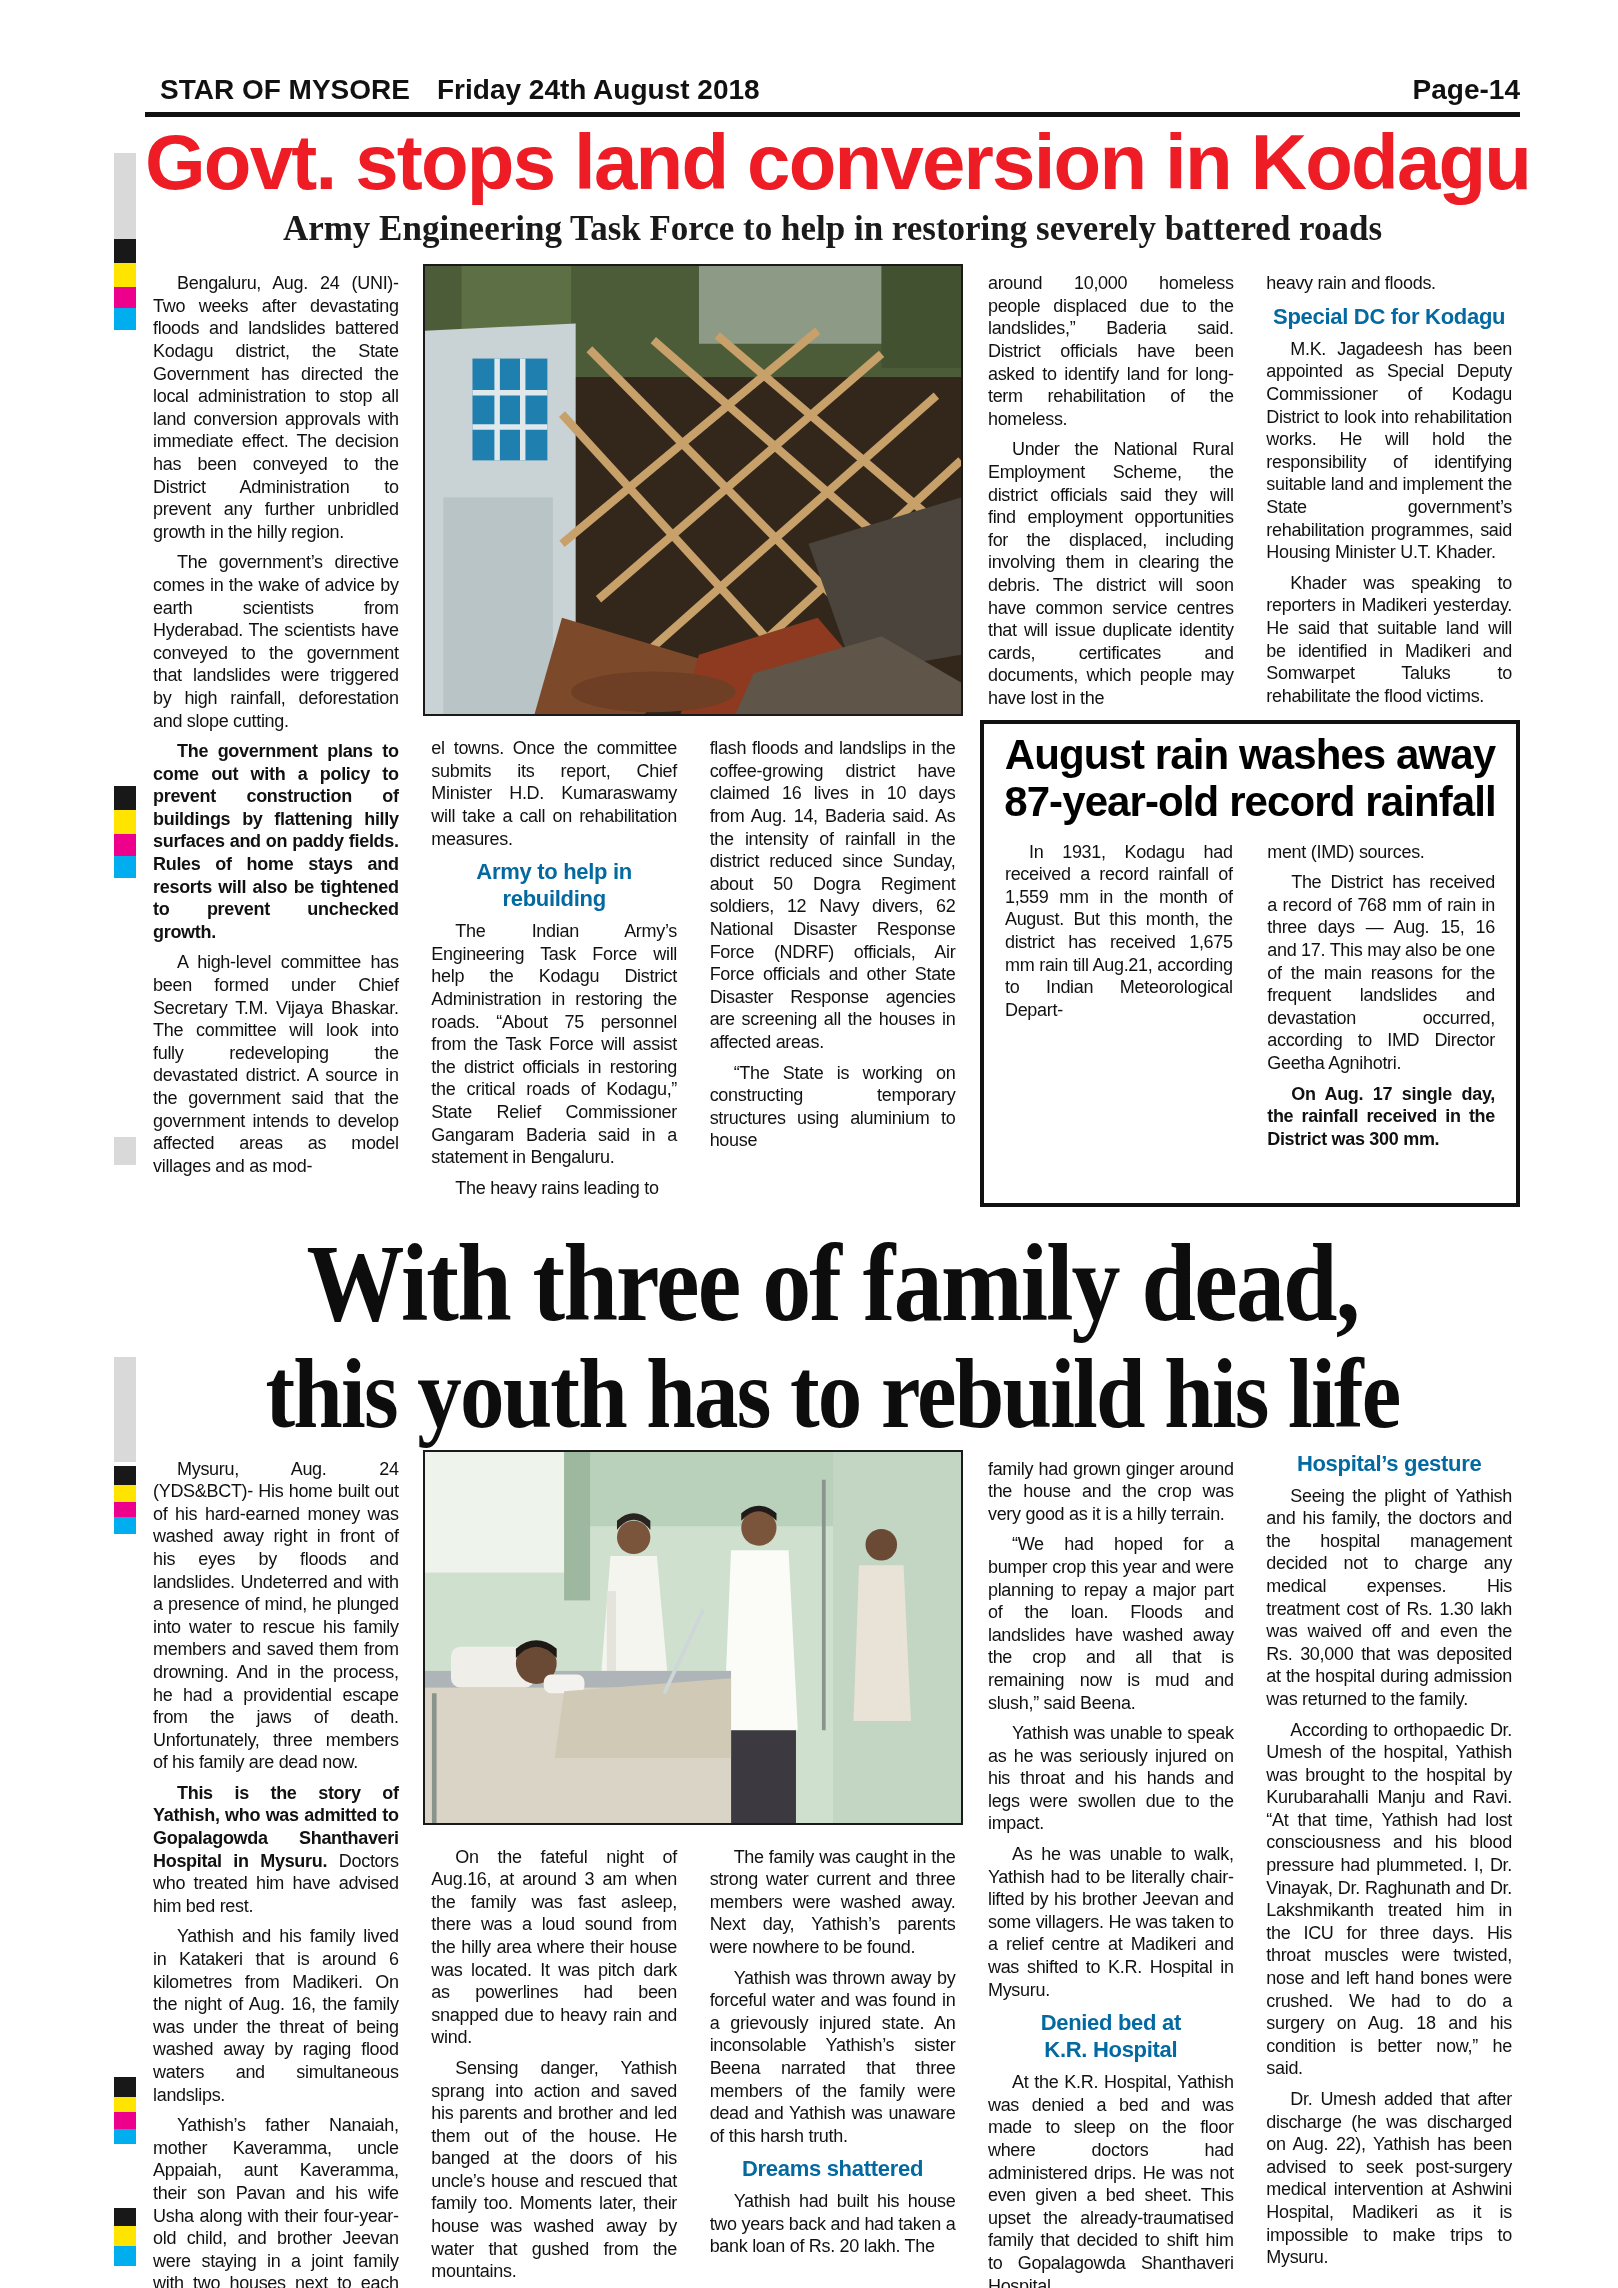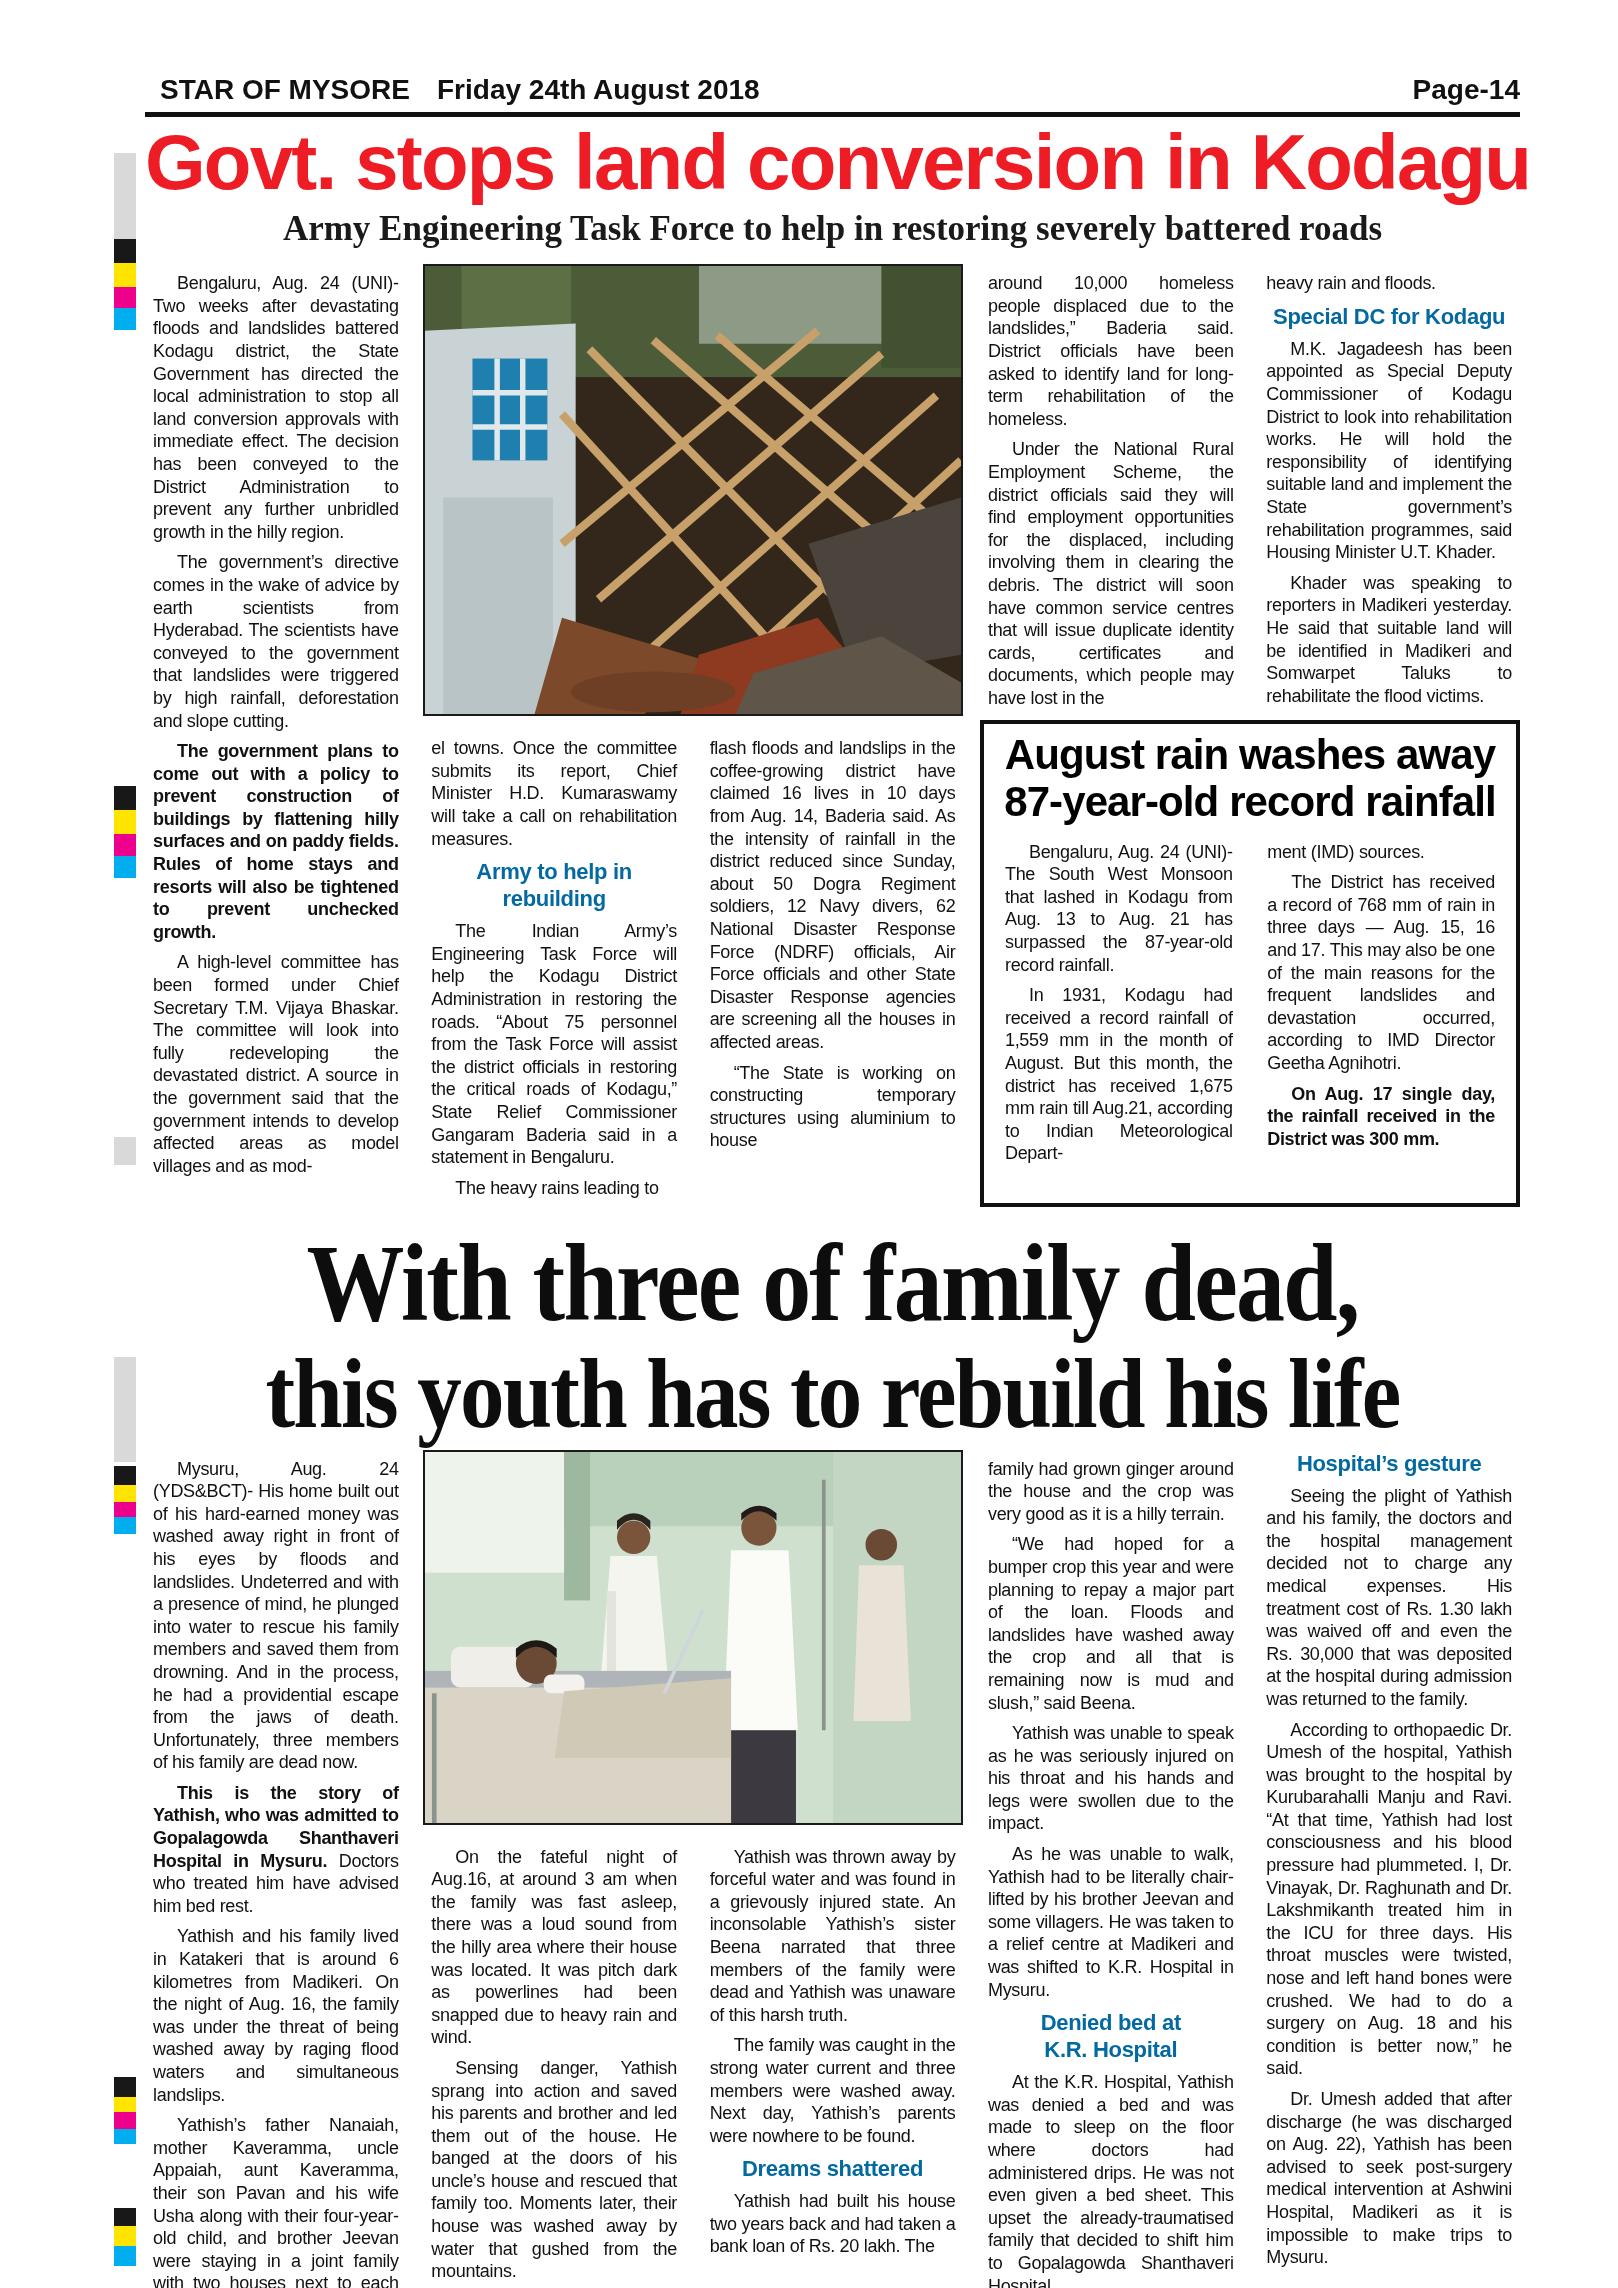--- a/index.html
+++ b/index.html
@@ -183,21 +183,20 @@
         <div class="red-sub">Special DC for Kodagu</div>
         <p class="ind">M.K. Jagadeesh has been appointed as Special Deputy Commissioner of Kodagu District to look into rehabilitation works. He will hold the responsibility of identifying suitable land and implement the State government’s rehabilitation programmes, said Housing Minister U.T. Khader.</p>
         <p class="ind">Khader was speaking to reporters in Madikeri yesterday. He said that suitable land will be identified in Madikeri and Somwarpet Taluks to rehabilitate the flood victims.</p>
       </div>
 
       <div class="box">
         <div class="box-headline">August rain washes away
 87-year-old record rainfall</div>
         <div class="box-body bt">
           <div>
-            <p class="ind">Bengaluru, Aug. 24 (UNI)- The South West Monsoon that lashed in Kodagu from Aug. 13 to Aug. 21 has surpassed the 87-year-old record rainfall.</p>
             <p class="ind">In 1931, Kodagu had received a record rainfall of 1,559 mm in the month of August. But this month, the district has received 1,675 mm rain till Aug.21, according to Indian Meteorological Depart-</p>
           </div>
           <div>
             <p>ment (IMD) sources.</p>
             <p class="ind">The District has received a record of 768 mm of rain in three days — Aug. 15, 16 and 17. This may also be one of the main reasons for the frequent landslides and devastation occurred, according to IMD Director Geetha Agnihotri.</p>
             <p class="ind bold">On Aug. 17 single day, the rainfall received in the District was 300 mm.</p>
           </div>
         </div>
       </div>
     </div>
@@ -249,22 +248,22 @@
           <line x1="300" y1="170" x2="258" y2="260" stroke="#cfd6d8" stroke-width="4"></line>
         </svg>
       </div>
 
       <div class="colB bt">
         <p class="ind">On the fateful night of Aug.16, at around 3 am when the family was fast asleep, there was a loud sound from the hilly area where their house was located. It was pitch dark as powerlines had been snapped due to heavy rain and wind.</p>
         <p class="ind">Sensing danger, Yathish sprang into action and saved his parents and brother and led them out of the house. He banged at the doors of his uncle’s house and rescued that family too. Moments later, their house was washed away by water that gushed from the mountains.</p>
       </div>
 
       <div class="colC bt">
+        <p class="ind">The family was caught in the strong water current and three members were washed away. Next day, Yathish’s parents were nowhere to be found.</p>
         <p class="ind">Yathish was thrown away by forceful water and was found in a grievously injured state. An inconsolable Yathish’s sister Beena narrated that three members of the family were dead and Yathish was unaware of this harsh truth.</p>
-        <p class="ind">The family was caught in the strong water current and three members were washed away. Next day, Yathish’s parents were nowhere to be found.</p>
         <div class="red-sub">Dreams shattered</div>
         <p class="ind">Yathish had built his house two years back and had taken a bank loan of Rs. 20 lakh. The</p>
       </div>
 
       <div class="colD2 bt">
         <p>family had grown ginger around the house and the crop was very good as it is a hilly terrain.</p>
         <p class="ind">“We had hoped for a bumper crop this year and were planning to repay a major part of the loan. Floods and landslides have washed away the crop and all that is remaining now is mud and slush,” said Beena.</p>
         <p class="ind">Yathish was unable to speak as he was seriously injured on his throat and his hands and legs were swollen due to the impact.</p>
         <p class="ind">As he was unable to walk, Yathish had to be literally chair-lifted by his brother Jeevan and some villagers. He was taken to a relief centre at Madikeri and was shifted to K.R. Hospital in Mysuru.</p>
         <div class="red-sub">Denied bed at

